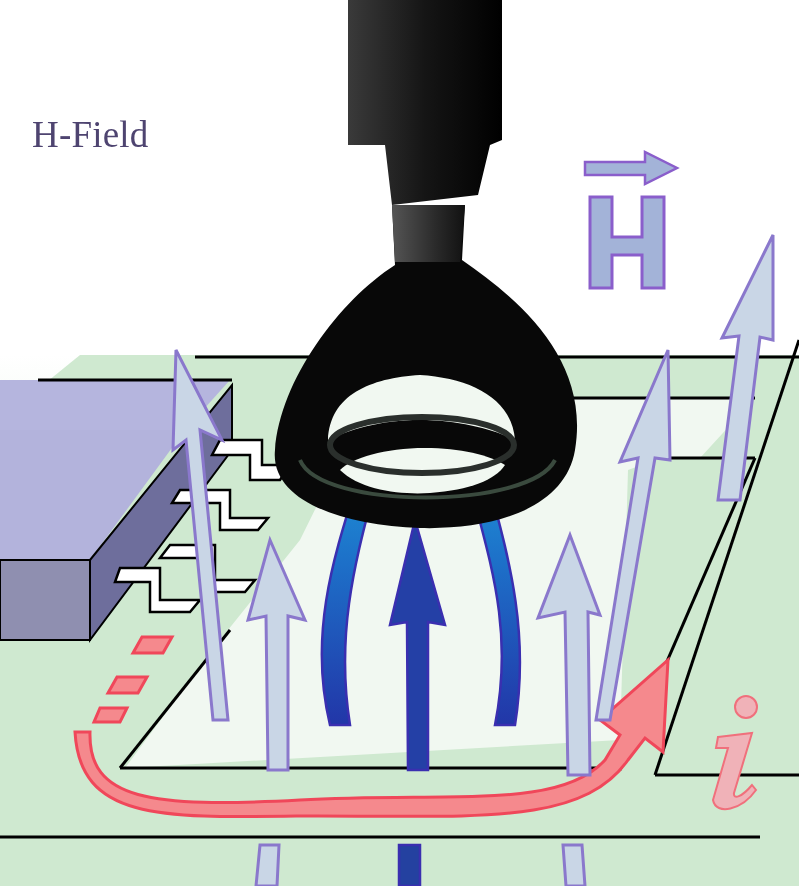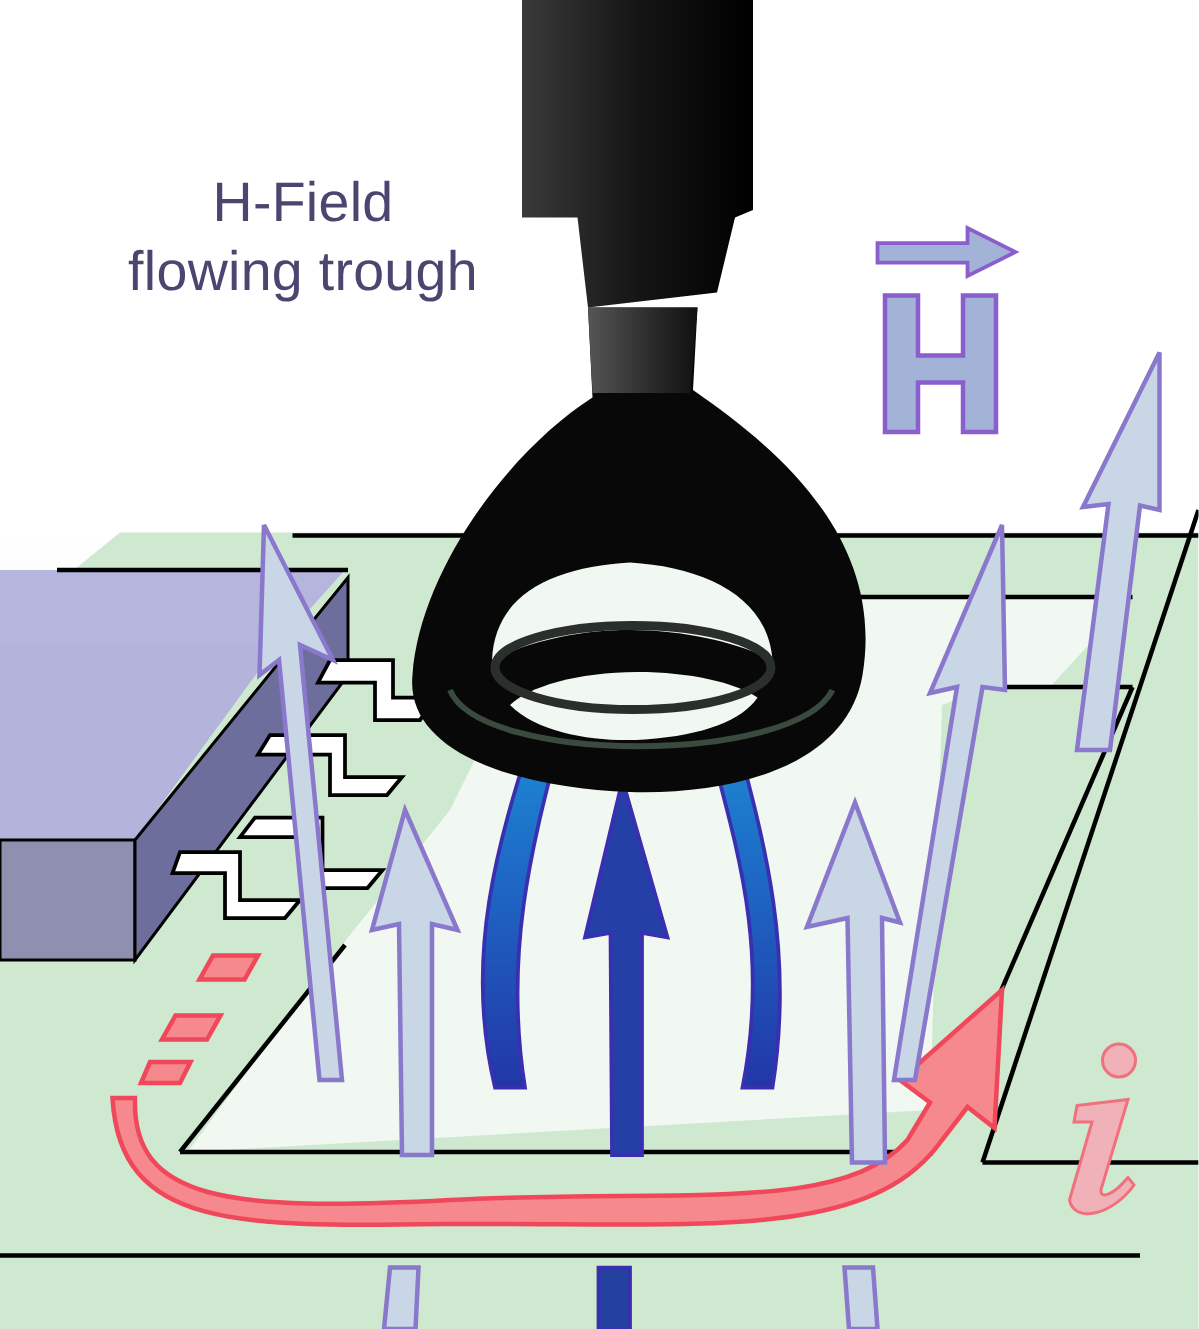--- a/index.html
+++ b/index.html
@@ -1,22 +1,21 @@
 <!DOCTYPE html>
 <html><head>
 <meta charset="utf-8">
 <style>
   html, body { margin: 0; padding: 0; background: #ffffff; }
   body { width: 799px; height: 886px; overflow: hidden; position: relative; font-family: "DejaVu Sans", sans-serif; }
   #stage { position: absolute; left: 0; top: 0; width: 799px; height: 886px; }
   .caption {
     position: absolute; left: 32px; top: 112px; width: 340px;
     color: #4e4470; font-size: 37px; line-height: 46px; letter-spacing: 0.2px;
-    font-family: Liberation Sans, sans-serif;
-    text-align: center;
+    font-family: Liberation Serif, serif;
   }
   .caption span { display: block; white-space: nowrap; }
 </style>
 </head>
 <body>
 
 <div id="stage">
 <svg width="799" height="886" viewBox="0 0 799 886" xmlns="http://www.w3.org/2000/svg">
   <defs>
     <linearGradient id="boardGrad" x1="0" y1="0" x2="0" y2="1">
@@ -132,14 +131,13 @@
 
   <g>
     <circle cx="746" cy="707" r="11" fill="#f0b2b8" stroke="#f0707c" stroke-width="2"></circle>
     <path d="M718 737 L752 733 L734 793 C733 800 742 797 752 785 L756 790 C742 810 716 816 713 800 L728 748 L716 748 Z" fill="#f0b2b8" stroke="#f0707c" stroke-width="2"></path>
   </g>
 </svg>
 </div>
 
 <div class="caption">
   <span>H-Field</span>
-  <span>flowing trough</span>
 </div>
 
 </body></html>

